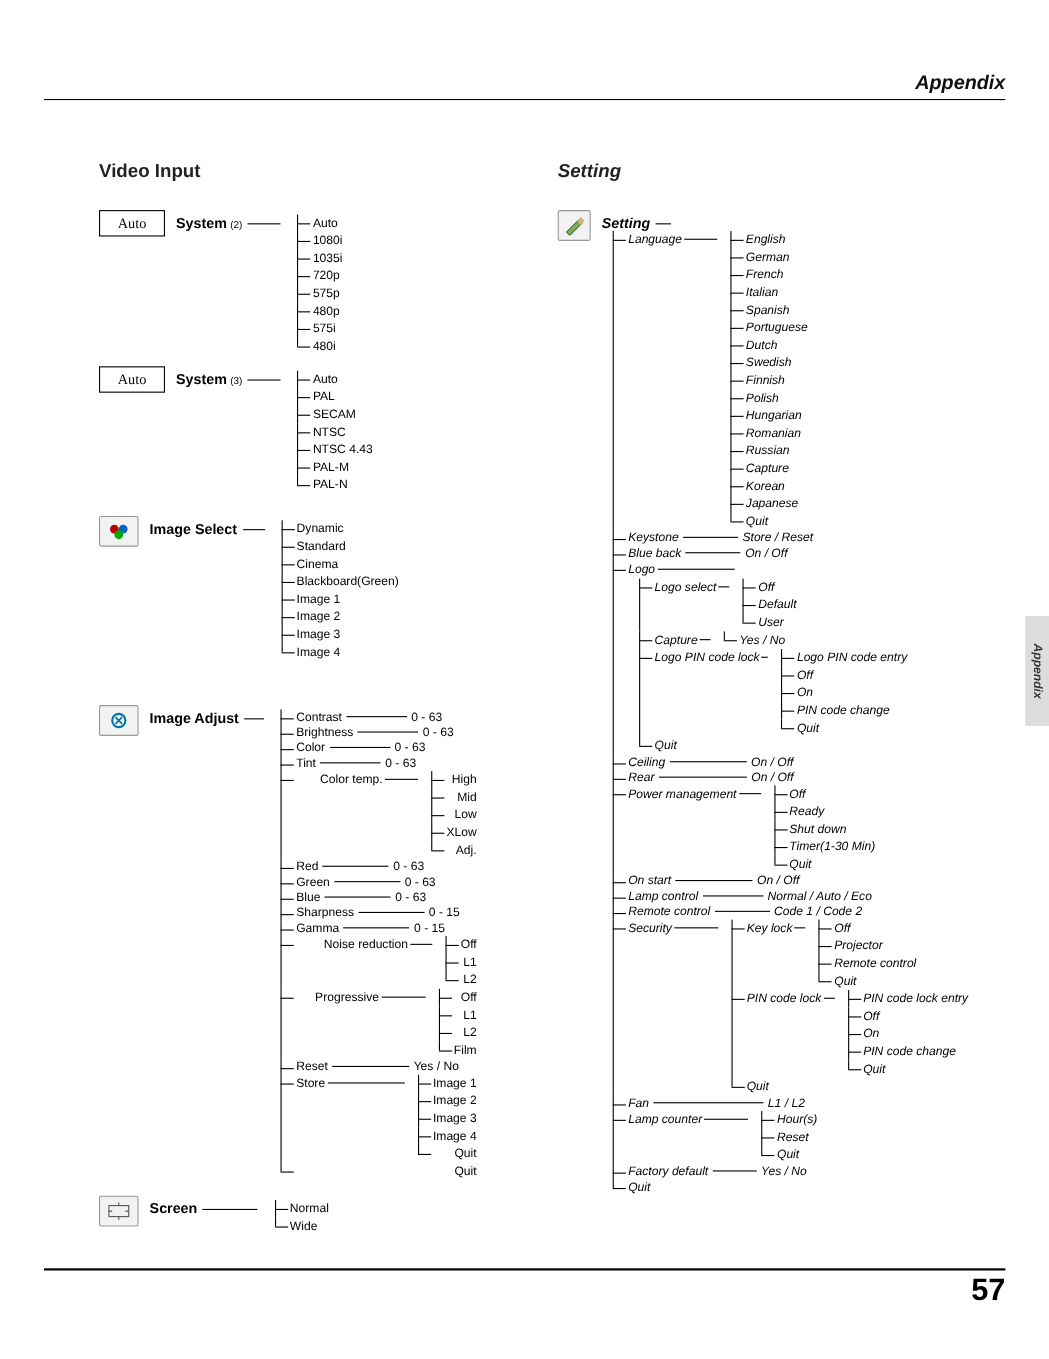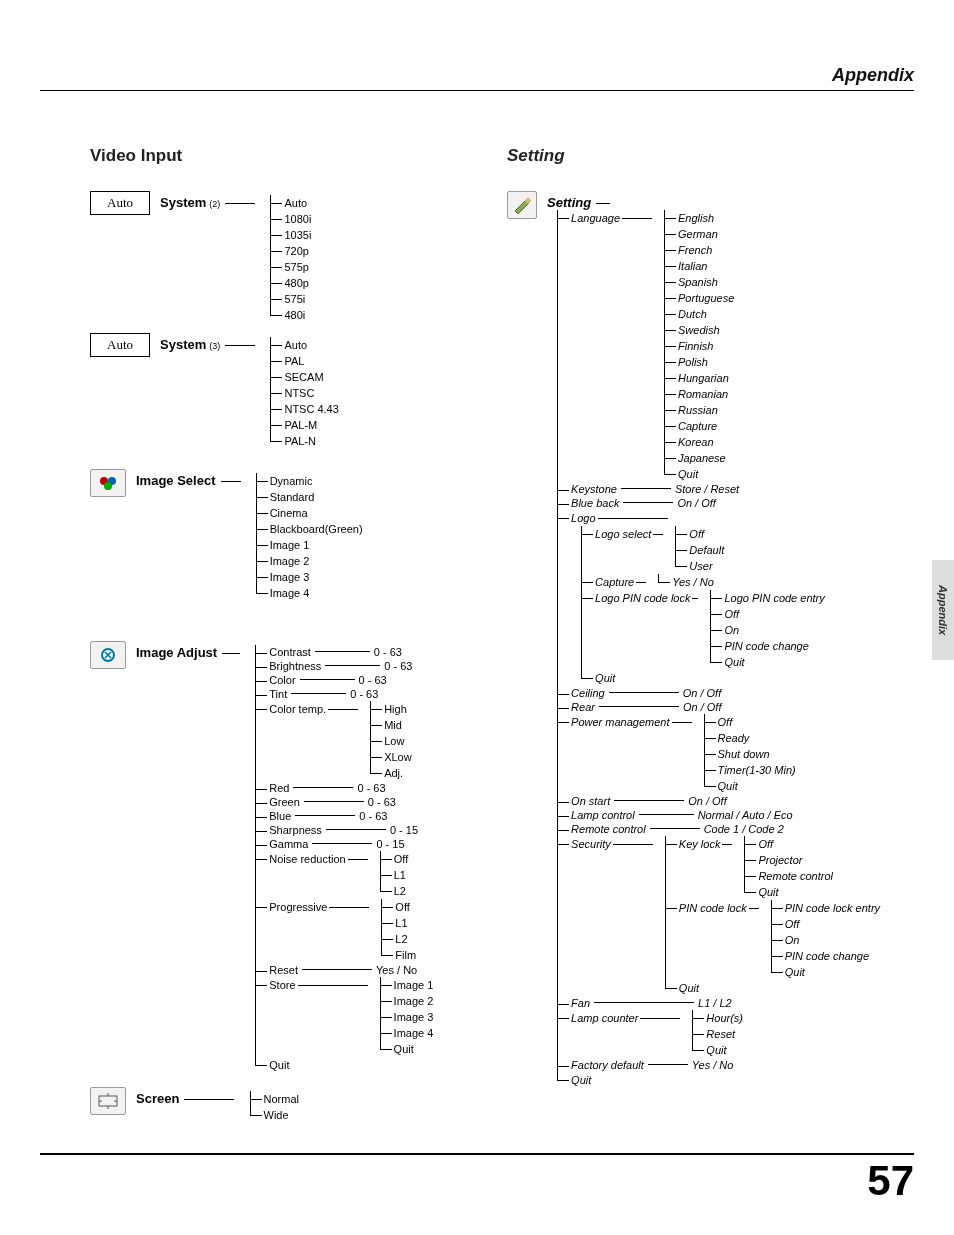--- a/index.html
+++ b/index.html
@@ -135,21 +135,21 @@
     font-size: 11px;
     color: #333;
   }
   .footer-line {
     border-top: 2px solid #000;
     margin: 30px 40px 0 40px;
     text-align: right;
     padding-top: 2px;
   }
   .page-num {
-    font-size: 42px;
+    font-size: 28px;
     font-weight: bold;
   }
 </style>
 </head>
 <body>
 
 <div class="header-line">
   <span class="header-title">Appendix</span>
 </div>
 
@@ -244,21 +244,21 @@
         <svg width="20" height="16" viewBox="0 0 20 16">
             <circle cx="10" cy="8" r="6" fill="none" stroke="#07a" stroke-width="2"></circle>
             <path d="M7 5 L13 11 M13 5 L7 11" stroke="#07a" stroke-width="1.5"></path>
           </svg>
       </div>
       <div style="padding-top:4px;">
         <span class="bold">Image Adjust</span>
         <span class="hline" style="width:18px;"></span>
         <div class="tree" style="display:inline-block;vertical-align:top;margin-left:-4px;">
           <ul>
-              <li style="padding-left:0;">
+              <li style="padding-left:0;text-align:right;">
             <ul id="imgadj">
                   <li>
                     <span class="kv">
                       <span class="k label">Contrast</span>
                       <span class="line" style="width: 55px;"></span>
                       <span class="label">0 - 63</span>
                     </span>
                   </li>
                   <li>
                     <span class="kv">

